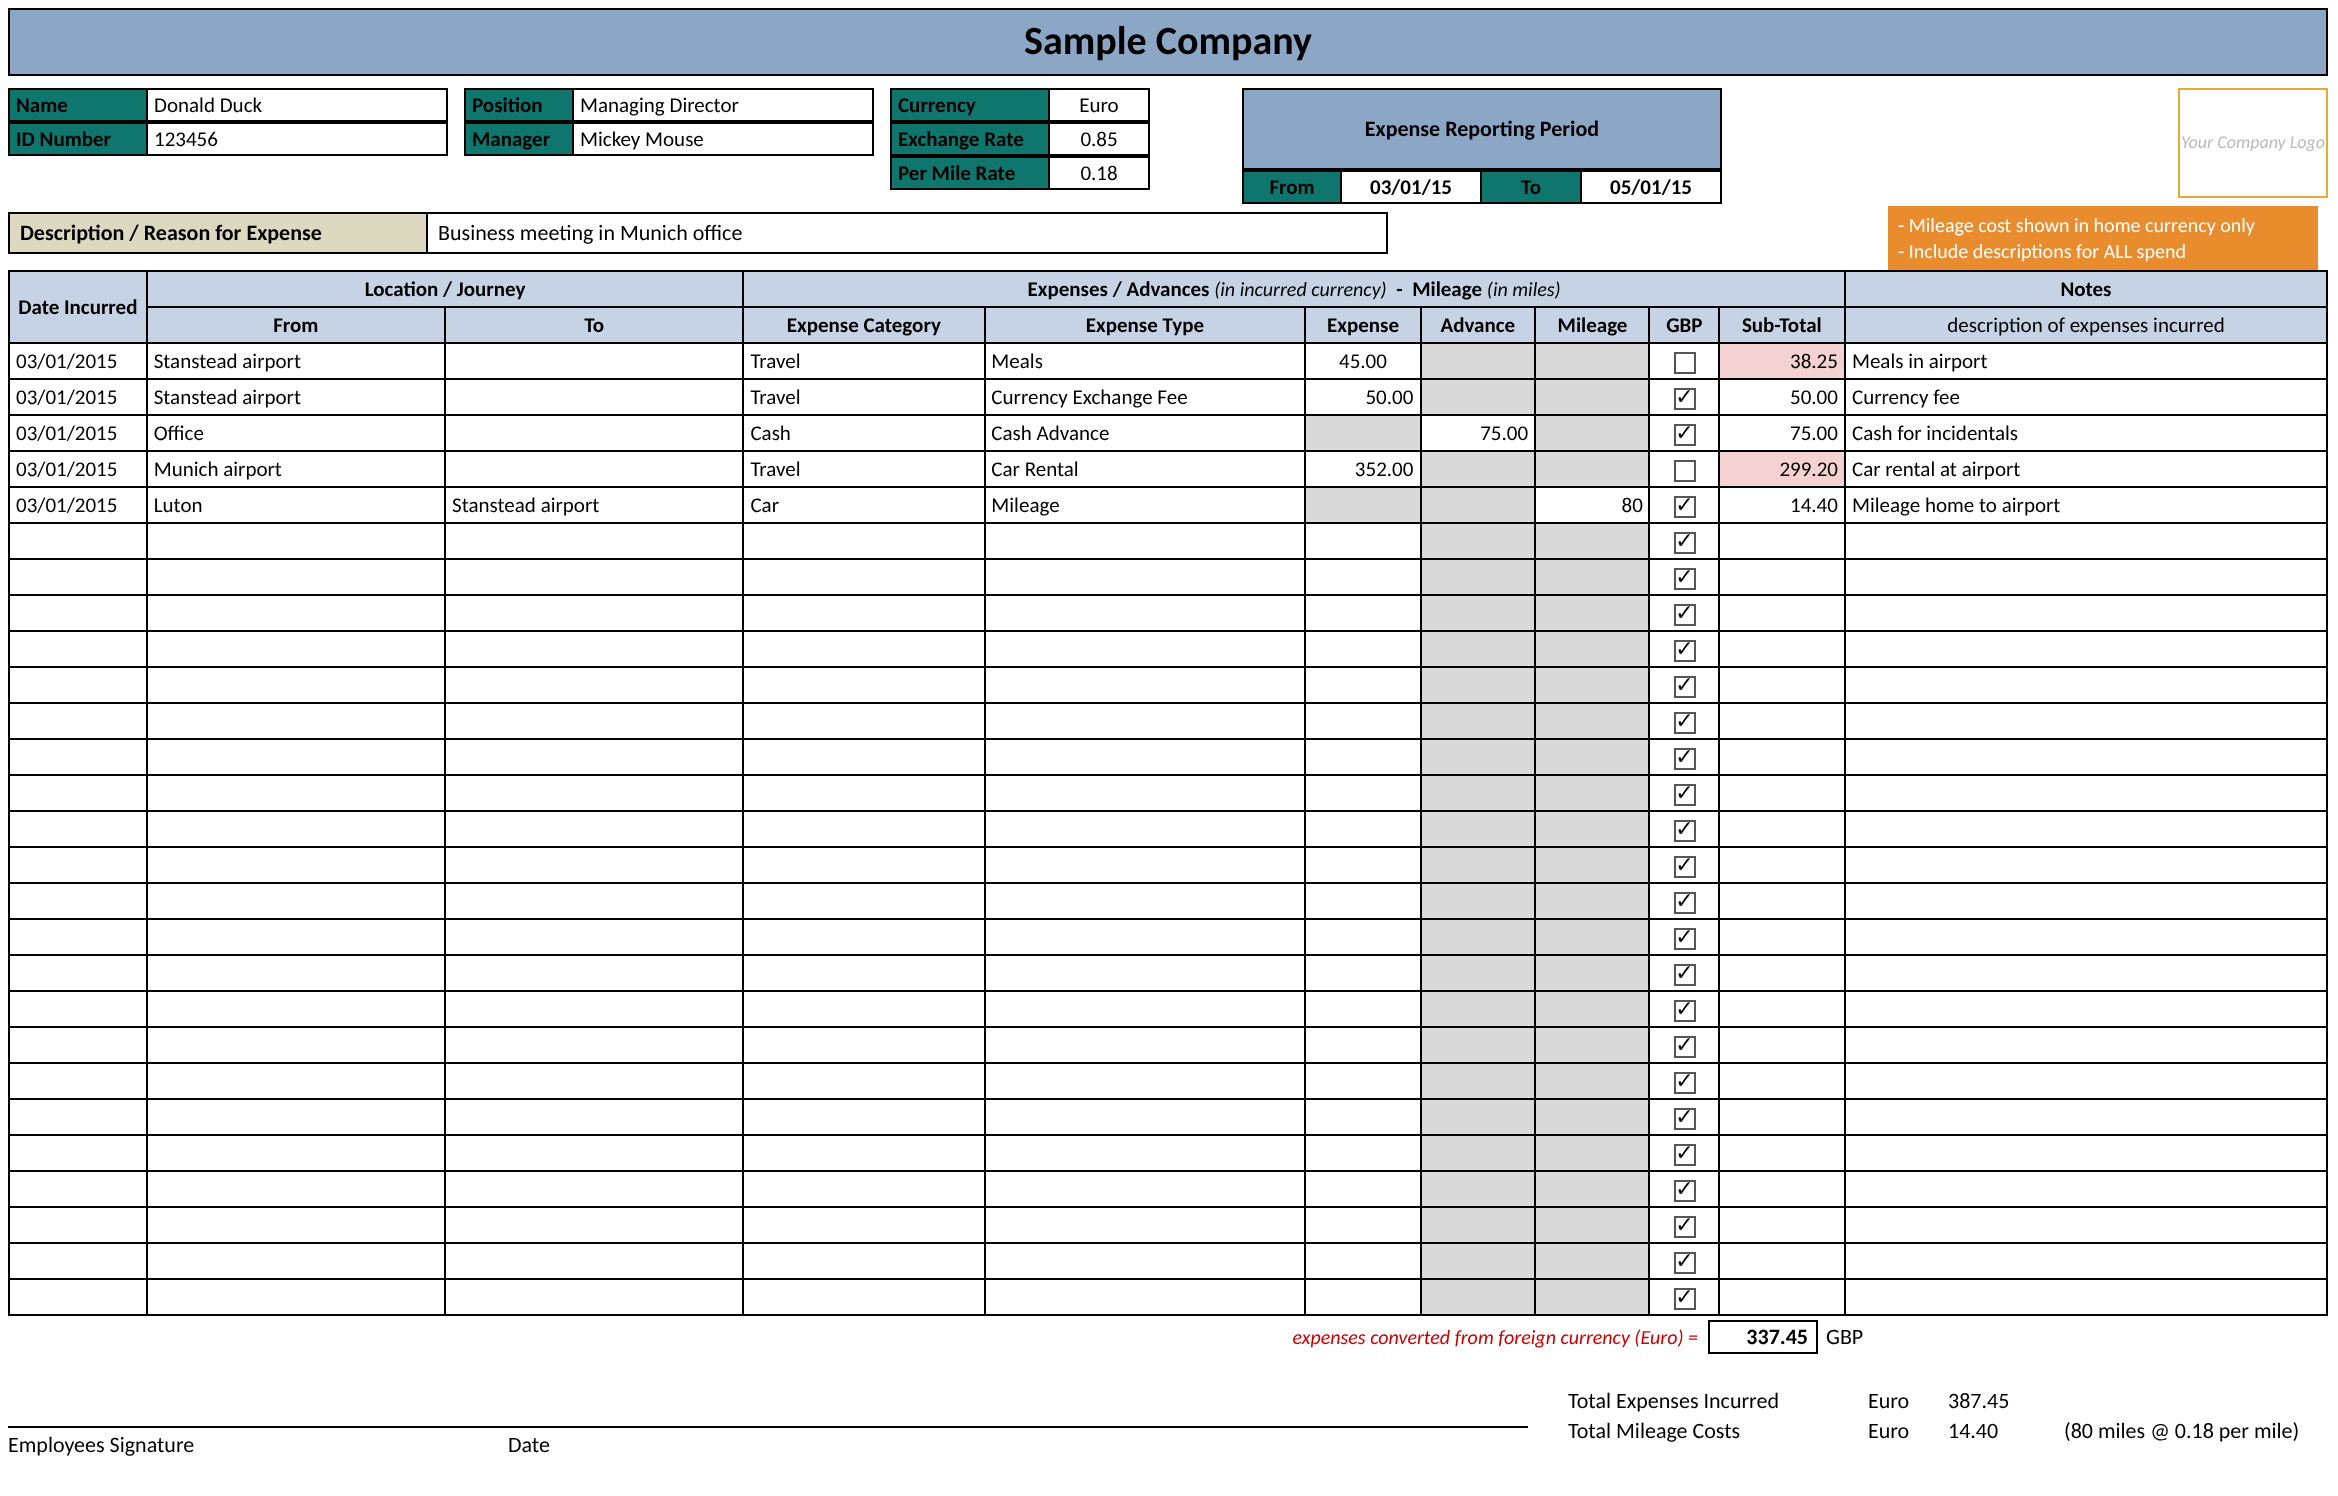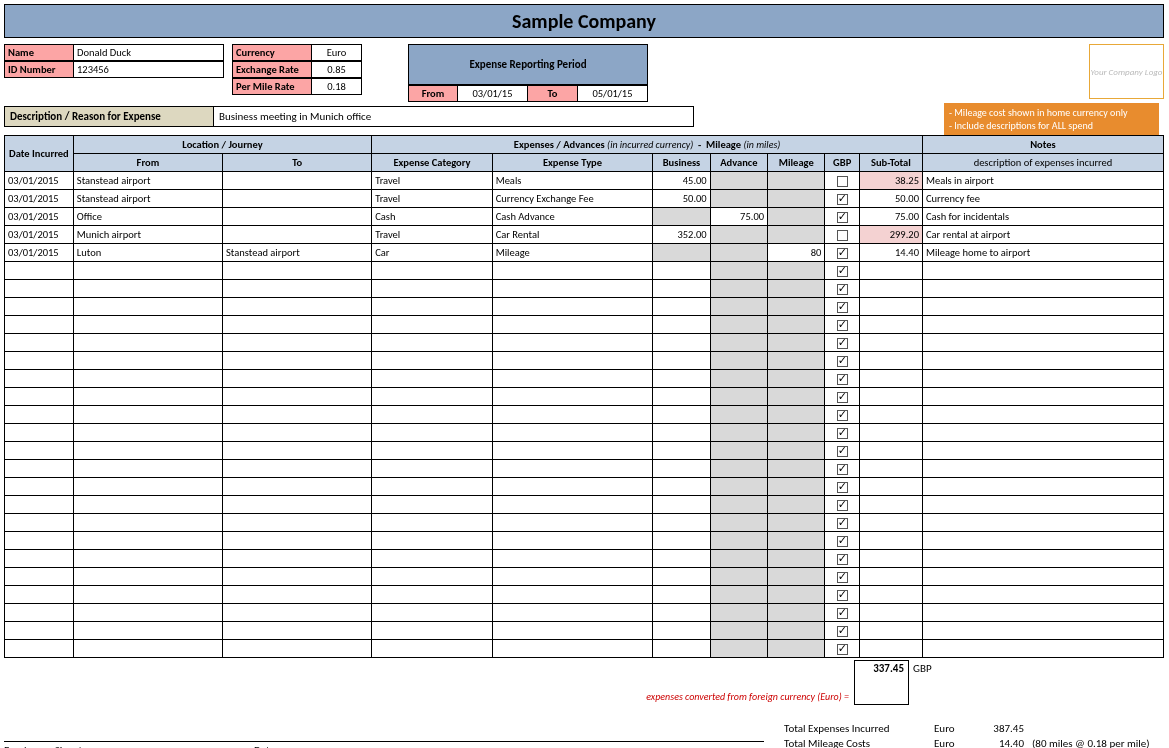--- a/index.html
+++ b/index.html
@@ -2,26 +2,26 @@
 <html><head>
 <meta charset="utf-8">
 <style>
 * { box-sizing: border-box; margin: 0; padding: 0; }
 body { font-family: Calibri, Arial, sans-serif; font-size: 11px; background: #fff; padding: 4px; color: #000; }
 .container { width: 1160px; }
 .title-bar { background: #8ca6c6; border: 1px solid #000; text-align: center; font-size: 20px; font-weight: bold; padding: 4px 0; margin-bottom: 6px; }
 .header-row { display: flex; gap: 8px; margin-bottom: 2px; align-items: flex-start; }
 .header-block { display: flex; flex-direction: column; }
 .kv { display: flex; }
-.kv-label { background: #fca5a5; border: 1px solid #000; padding: 1px 3px; font-weight: bold; width: 70px; font-size: 10.5px; }
+.kv-label { background: #0f766e; border: 1px solid #000; padding: 1px 3px; font-weight: bold; width: 70px; font-size: 10.5px; }
 .kv-label.w80 { width: 80px; }
 .kv-label.w60 { width: 55px; }
 .kv-value { border: 1px solid #000; border-left: none; padding: 1px 3px; width: 150px; font-size: 10.5px; }
 .kv-value.w70 { width: 50px; text-align: center; }
-.kv-value.w60 { width: 60px; text-align: center; }
+.kv-value.w60 { width: 60px; text-align: center; font-weight: bold; }
 .reporting-period { display:flex; flex-direction:column; }
 .rp-title { background:#8ca6c6; border:1px solid #000; text-align:center; font-weight:bold; font-size:11px; padding:13px 3px; width:240px;}
 .rp-row { display:flex; }
 .acc-block { display:flex; }
 .acc-label { background:#ddd8c0; border:1px solid #000; width:70px; text-align:center; font-weight:bold; padding:1px 3px; display:flex; align-items:center; justify-content:center; }
 .acc-value { border:1px solid #000; border-left:none; width:50px; text-align:center; font-size:16px; font-weight:bold; display:flex; align-items:center; justify-content:center; }
 .logo-box { border:1px solid #e8a838; width:75px; height:55px; display:flex; align-items:center; justify-content:center; text-align:center; color:#bbb; font-size:9px; font-style:italic; margin-left:auto; }
 .orange-note { background:#e88c2e; color:#fff; font-size:10px; padding:3px 5px; width:215px; margin-top:4px; line-height:1.3; }
 .desc-row { display:flex; margin:4px 0 8px 0; }
 .desc-label { background:#ddd8c0; border:1px solid #000; padding:3px 5px; font-weight:bold; font-size:11px; width:210px; }
@@ -49,21 +49,21 @@
 .conv-label { text-align:right; color:#c00; font-style:italic; font-size:10px; border:none; padding:2px 5px;}
 .sum-box { border:1px solid #000; padding:1px 4px; text-align:right; font-weight:bold; display:inline-block; width:55px;}
 .footer { display:flex; margin-top:16px; gap:20px;}
 .sig-block { flex:1;}
 .sig-line { border-top:1px solid #000; margin-top:20px; padding-top:2px; display:flex;}
 .sig-label { font-size:11px; width:250px; }
 .summary-block { width:380px; font-size:11px;}
 .summary-row { display:flex; padding:1px 0;}
 .summary-row .l { width:150px; }
 .summary-row .c { width:40px; }
-.summary-row .v { width:50px; text-align:right; }
+.summary-row .v { width:50px; }
 .summary-row .n { flex:1; padding-left:8px; }
 .th-italic { font-style:italic; font-weight:normal; font-size:10px;}
 </style>
 </head>
 <body>
 
 <div class="container">
 
 <div class="title-bar">Sample Company</div>
 
@@ -71,20 +71,30 @@
 <div style="flex:1;">
 <div class="header-row">
   <div class="header-block">
     <div class="kv">
               <div class="kv-label">Name</div>
               <div class="kv-value">Donald Duck</div>
             </div>
     <div class="kv">
               <div class="kv-label">ID Number</div>
               <div class="kv-value">123456</div>
+            </div>
+  </div>
+  <div class="header-block">
+    <div class="kv">
+              <div class="kv-label w60">Position</div>
+              <div class="kv-value">Managing Director</div>
+            </div>
+    <div class="kv">
+              <div class="kv-label w60">Manager</div>
+              <div class="kv-value">Mickey Mouse</div>
             </div>
   </div>
   <div class="header-block">
     <div class="kv">
               <div class="kv-label w80">Currency</div>
               <div class="kv-value w70">Euro</div>
             </div>
     <div class="kv">
               <div class="kv-label w80">Exchange Rate</div>
               <div class="kv-value w70">0.85</div>
@@ -140,36 +150,36 @@
   <th rowspan="2">Date Incurred</th>
   <th colspan="2">Location / Journey</th>
   <th colspan="7"><span>Expenses / Advances</span> <span class="th-italic">(in incurred currency)</span> &nbsp;-&nbsp; <span>Mileage</span> <span class="th-italic">(in miles)</span></th>
   <th>Notes</th>
 </tr>
 <tr>
   <th class="sub">From</th>
   <th class="sub">To</th>
   <th class="sub">Expense Category</th>
   <th class="sub">Expense Type</th>
-  <th class="sub">Business</th>
+  <th class="sub">Expense</th>
   <th class="sub">Advance</th>
   <th class="sub">Mileage</th>
   <th class="sub">GBP</th>
   <th class="sub">Sub-Total</th>
   <th class="sub th-italic" style="font-weight:normal;">description of expenses incurred</th>
 </tr>
 </thead>
 <tbody id="table-body">
         <tr>
           <td>03/01/2015</td>
           <td>Stanstead airport</td>
           <td></td>
           <td>Travel</td>
           <td>Meals</td>
-          <td style="text-align: right;">45.00</td>
+          <td style="text-align: center;">45.00</td>
           <td class="grey-cell" style="text-align: right;"></td>
           <td class="grey-cell" style="text-align: right;"></td>
           <td style="text-align: center;"><span class="cb"></span></td>
           <td class="pink-cell" style="text-align: right;">38.25</td>
           <td>Meals in airport</td>
         </tr>
         <tr>
           <td>03/01/2015</td>
           <td>Stanstead airport</td>
           <td></td>
@@ -505,21 +515,21 @@
           <td class="grey-cell" style="text-align: right;"></td>
           <td style="text-align: center;"><span class="cb checked"></span></td>
           <td style="text-align: right;"></td>
           <td></td>
         </tr>
       </tbody>
 </table>
 
 <div style="display:flex; margin-top:2px;">
   <div style="width:590px;"></div>
-  <div class="conv-label" style="width:260px;margin-top:28px;">expenses converted from foreign currency (Euro) =</div>
+  <div class="conv-label" style="width:260px;">expenses converted from foreign currency (Euro) =</div>
   <div class="sum-box">337.45</div>
   <div style="padding:2px 4px;">GBP</div>
 </div>
 
 <div class="footer">
   <div class="sig-block">
     <div class="sig-line">
           <span class="sig-label">Employees Signature</span>
           <span>Date</span>
         </div>

